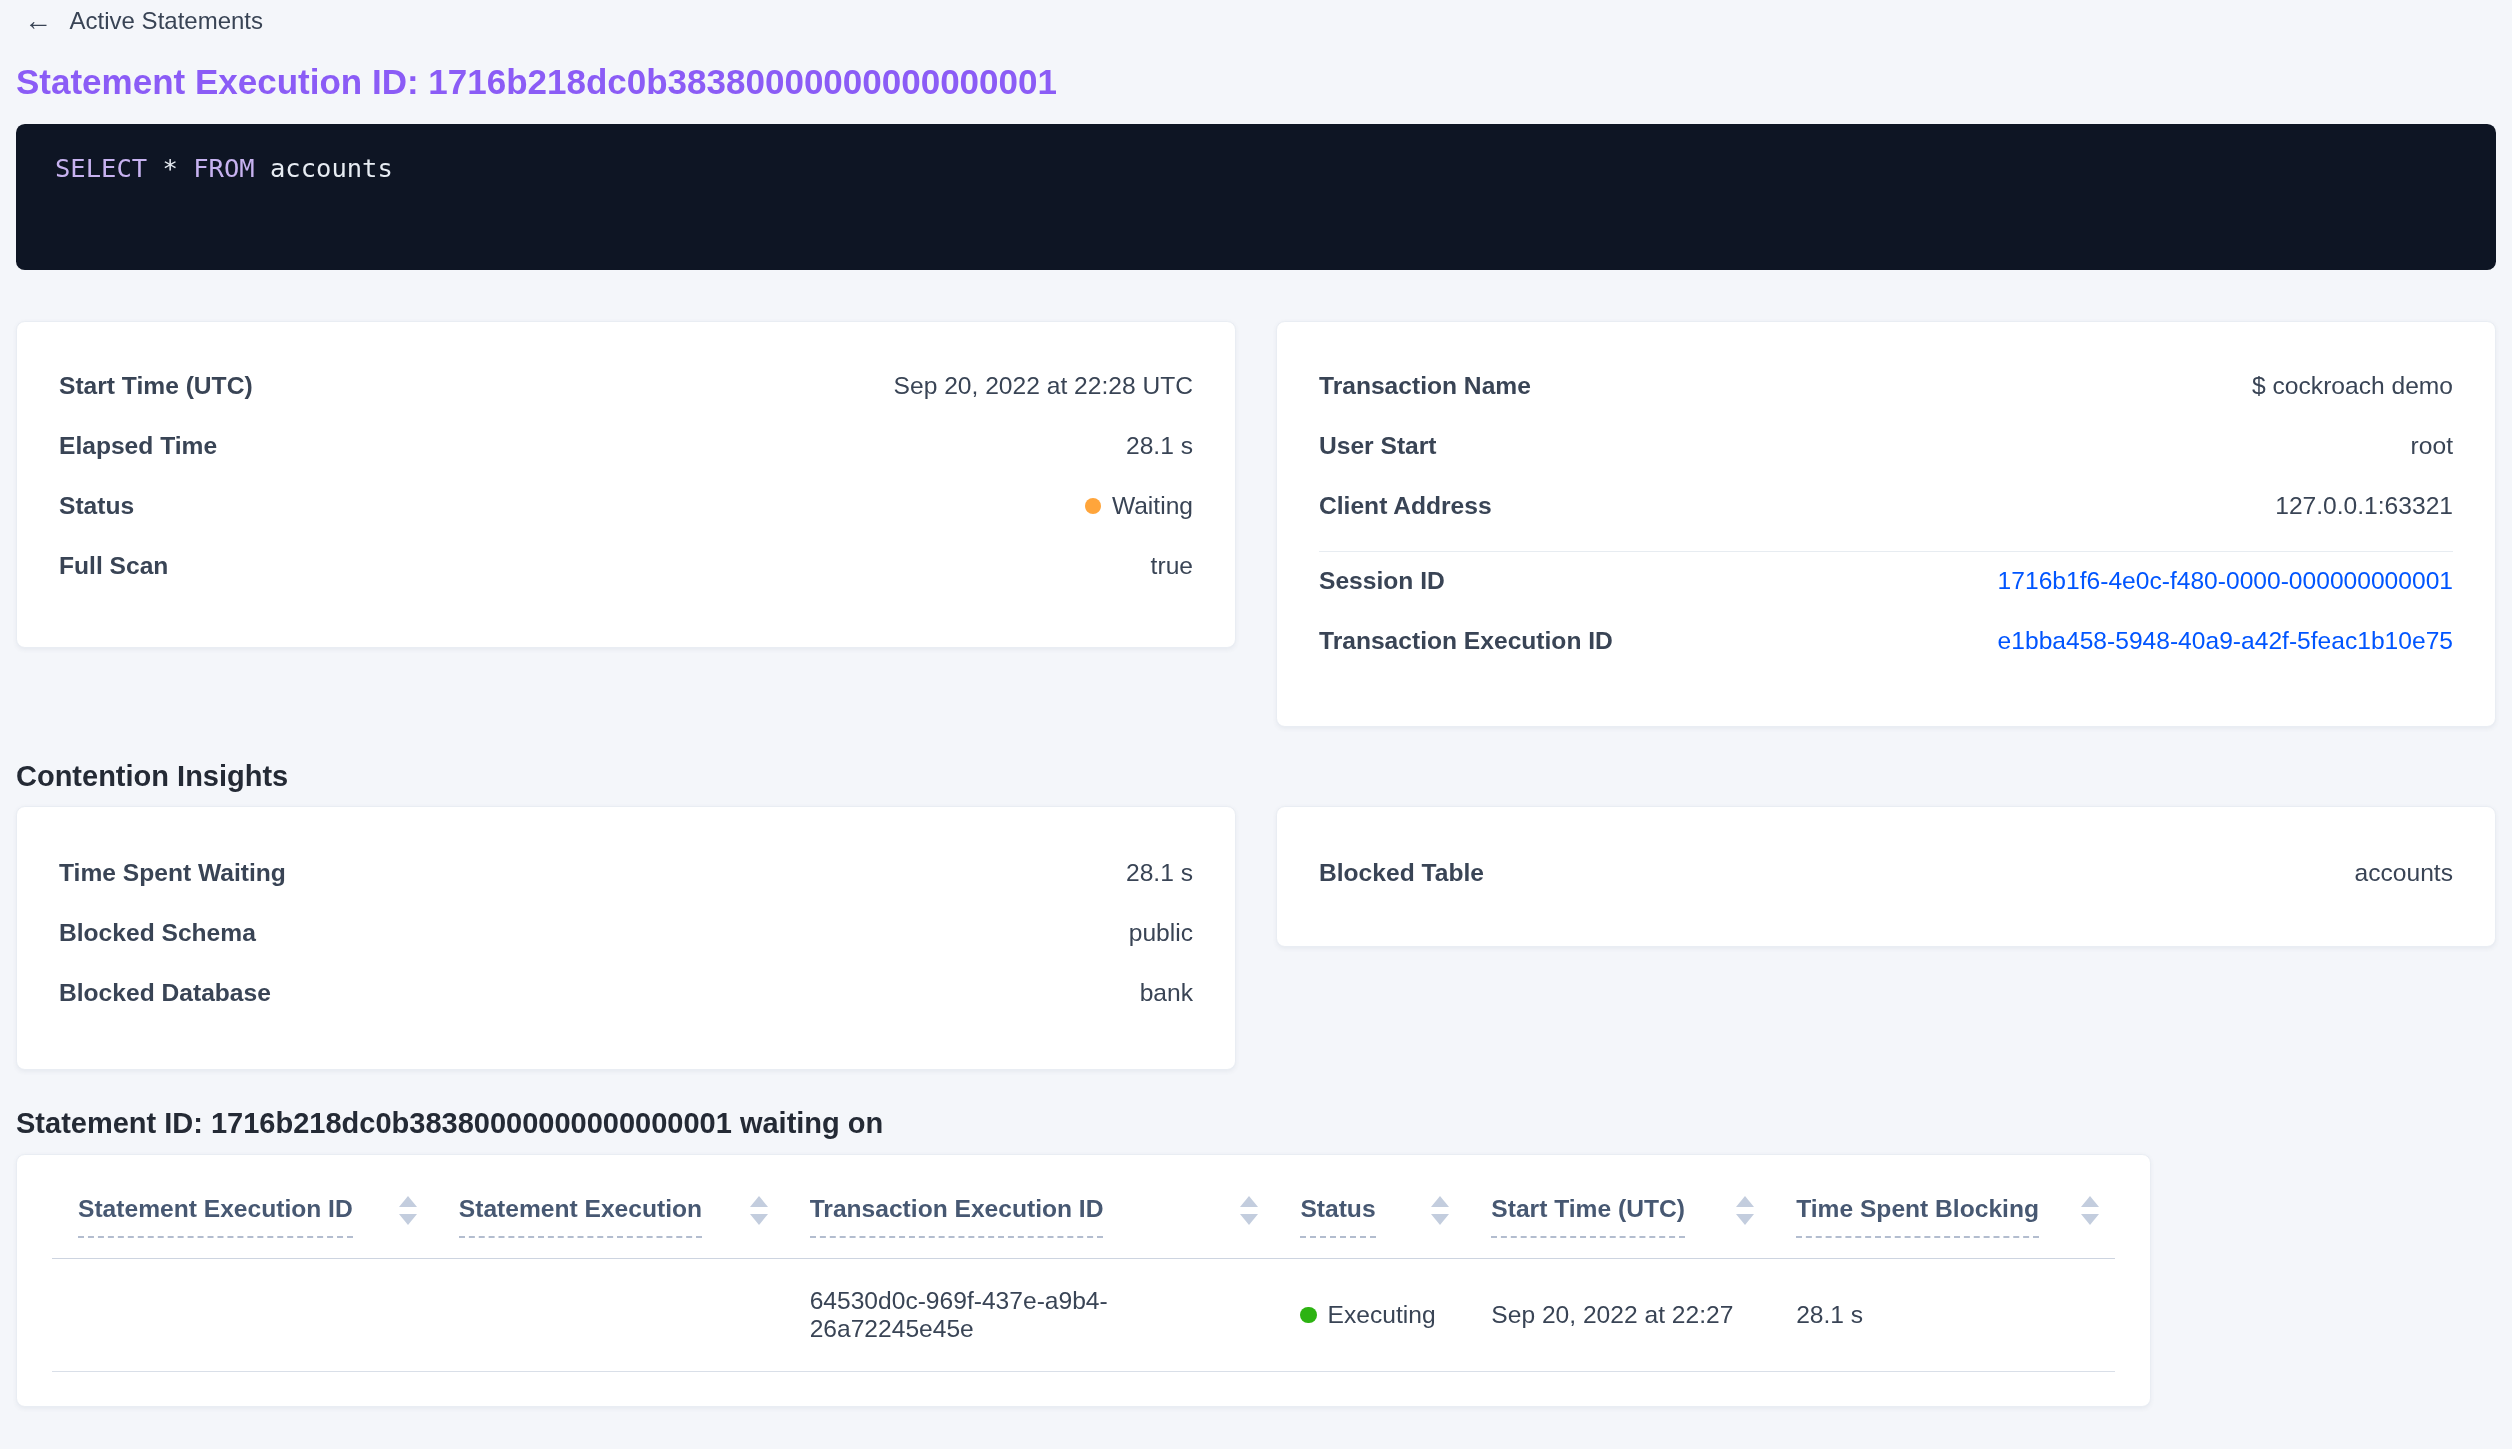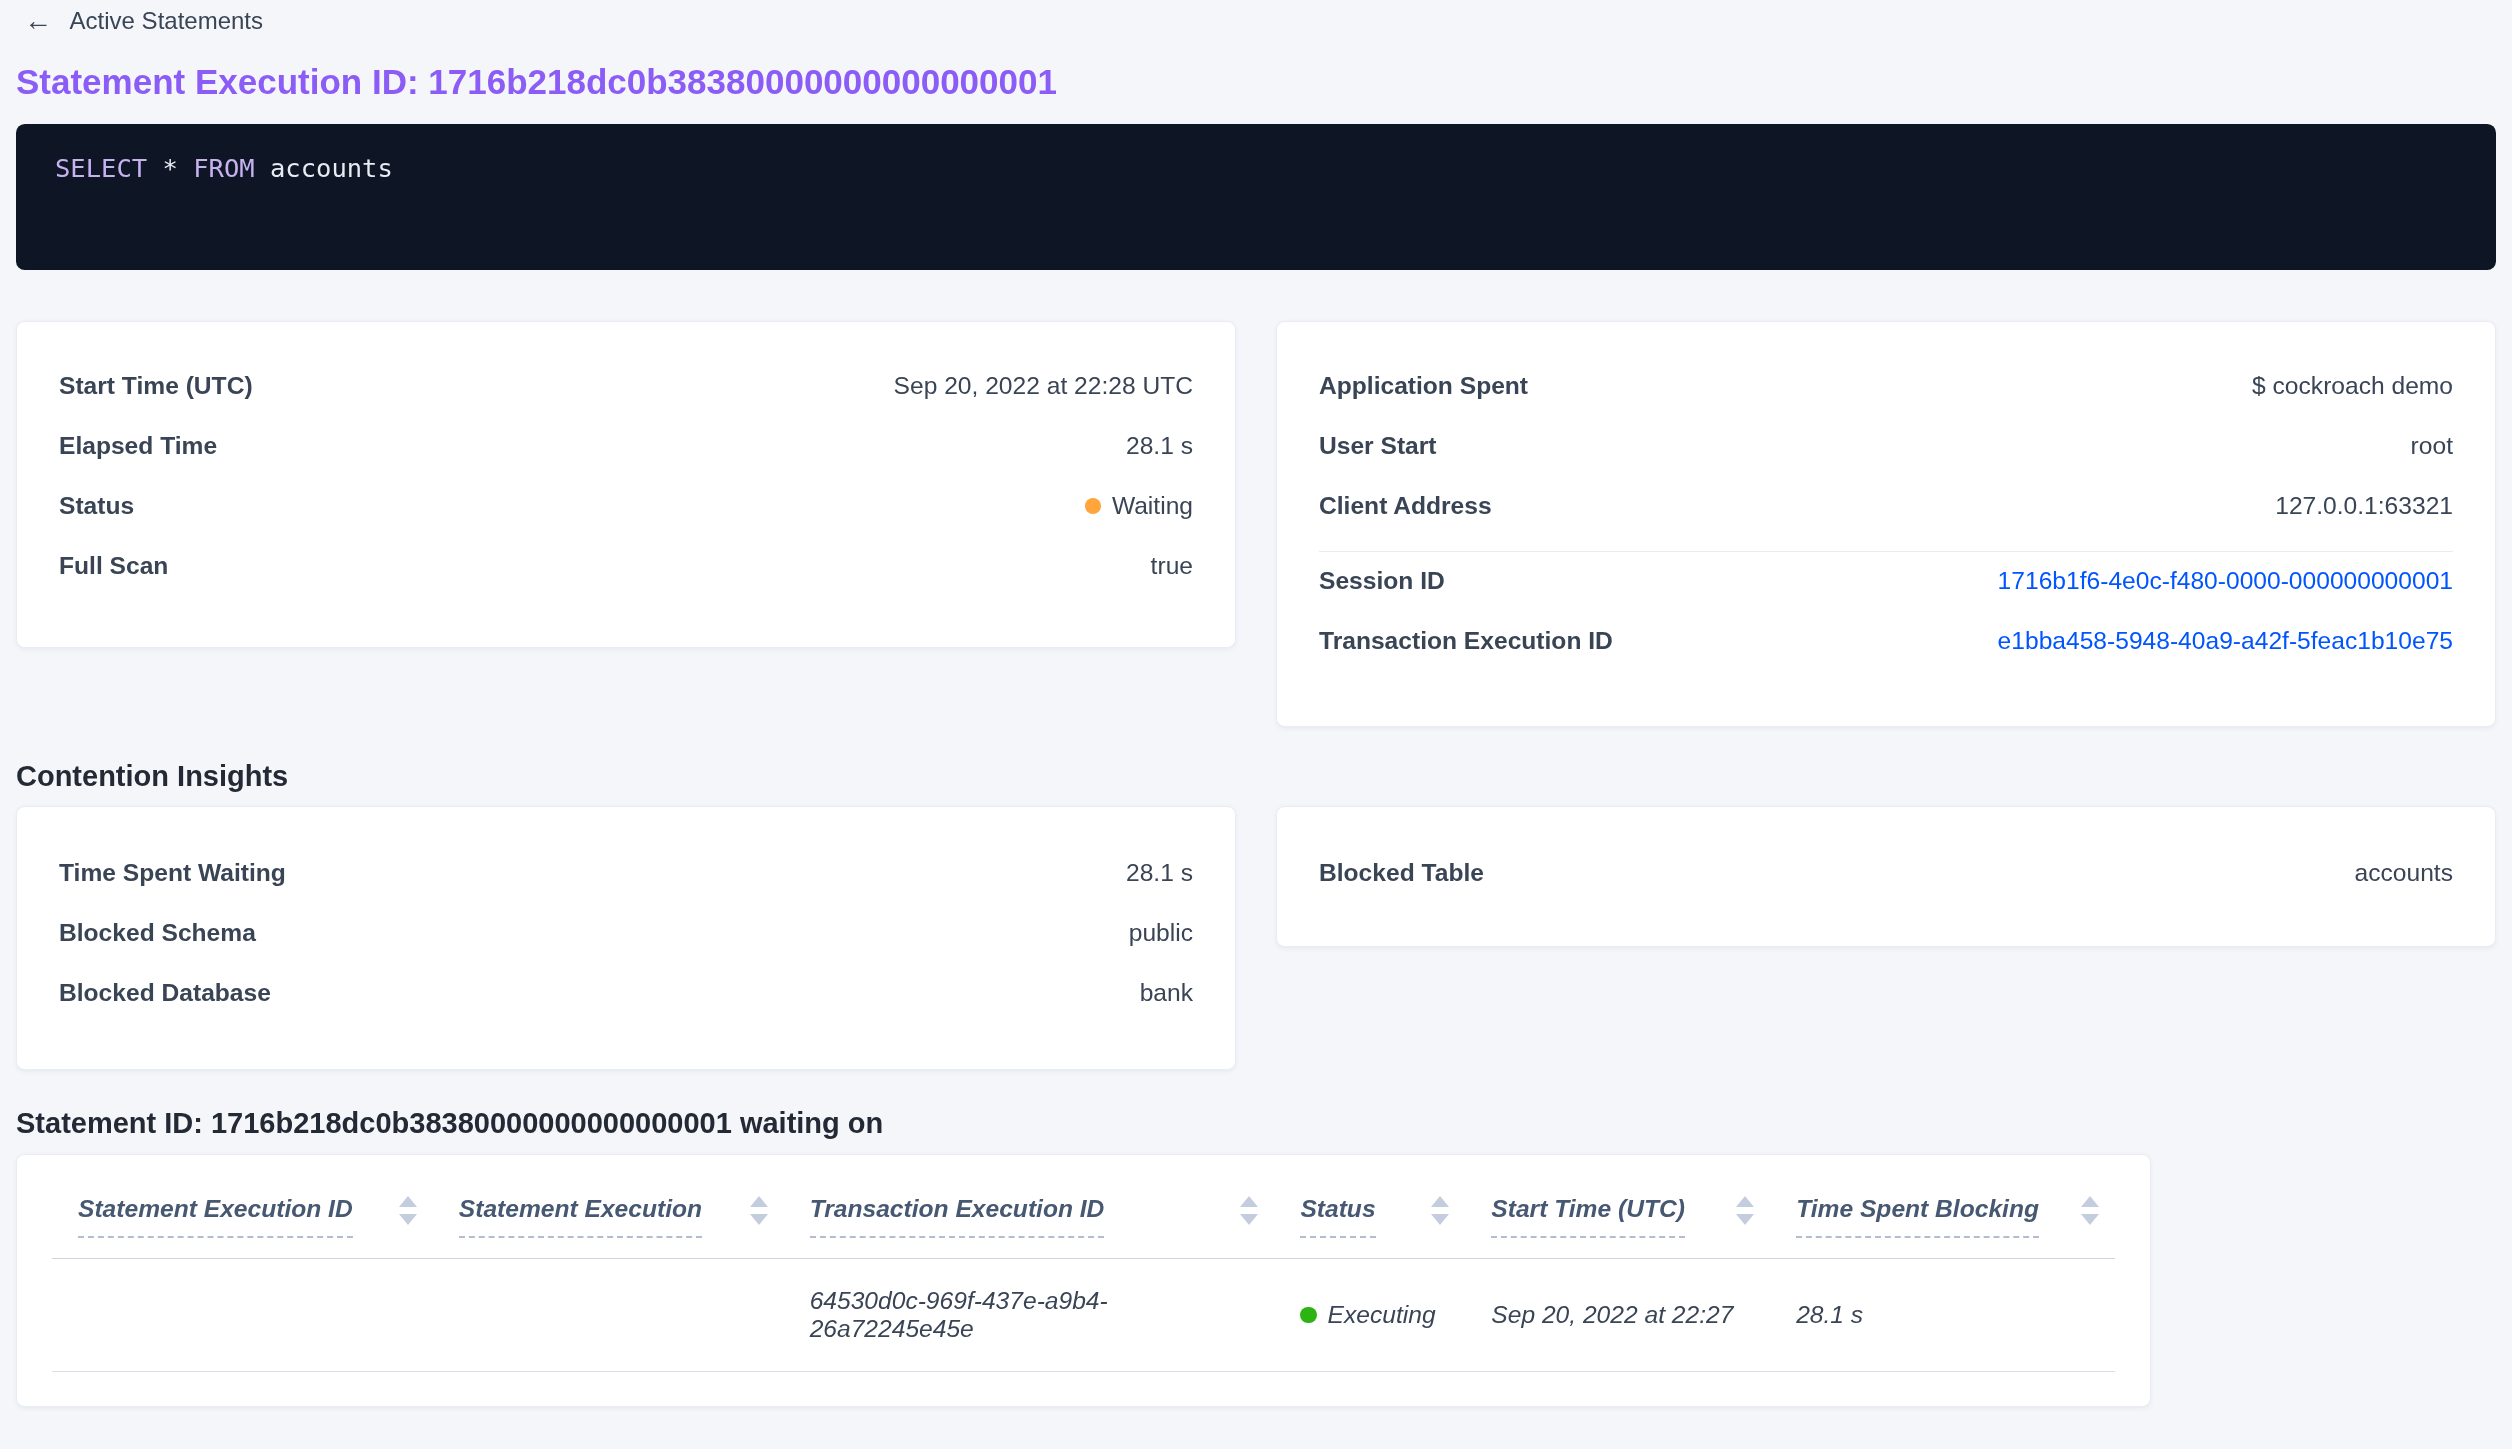--- a/index.html
+++ b/index.html
@@ -68,21 +68,21 @@
 
   
   .section-heading {
     font-size: 29px; line-height: 37px; font-weight: 700; color: #242a35;
   }
   .h-contention { margin: 31px 0 0 0; }
   .h-waiting    { margin: 35px 0 0 0; }
   .row-contention { margin-top: 11.4px; }
 
   
-  .table-card { margin-top: 11.4px; width: 2135px; height: 253px; padding: 0; font-style: italic; }
+  .table-card { margin-top: 11.4px; width: 2135px; height: 253px; padding: 0; }
   .thead { display: flex; padding: 39px 35px 0 61px; }
   .th {
     display: flex; justify-content: space-between; align-items: flex-start;
     padding-right: 42px;
     font-size: 24.6px; font-weight: 700; color: #475872;
     cursor: pointer;
   }
   .th-label { line-height: 30px; padding-bottom: 12.3px; border-bottom: 2.6px dashed #b3bdcf; }
   .c1 { width: 381px; } .c2 { width: 351px; } .c3 { width: 491px; }
   .c4 { width: 191px; } .c5 { width: 305px; } .c6 { width: 319px; padding-right: 16px; }
@@ -138,21 +138,21 @@
         </span>
       </div>
       <div class="drow">
         <span class="dlabel">Full Scan</span>
         <span class="dvalue">true</span>
       </div>
     </div>
 
     <div class="card half summary-right">
       <div class="drow">
-        <span class="dlabel">Application Spent</span>
+        <span class="dlabel">Transaction Name</span>
         <span class="dvalue">$ cockroach demo</span>
       </div>
       <div class="drow">
         <span class="dlabel">User Start</span>
         <span class="dvalue">root</span>
       </div>
       <div class="drow">
         <span class="dlabel">Client Address</span>
         <span class="dvalue">127.0.0.1:63321</span>
       </div>

